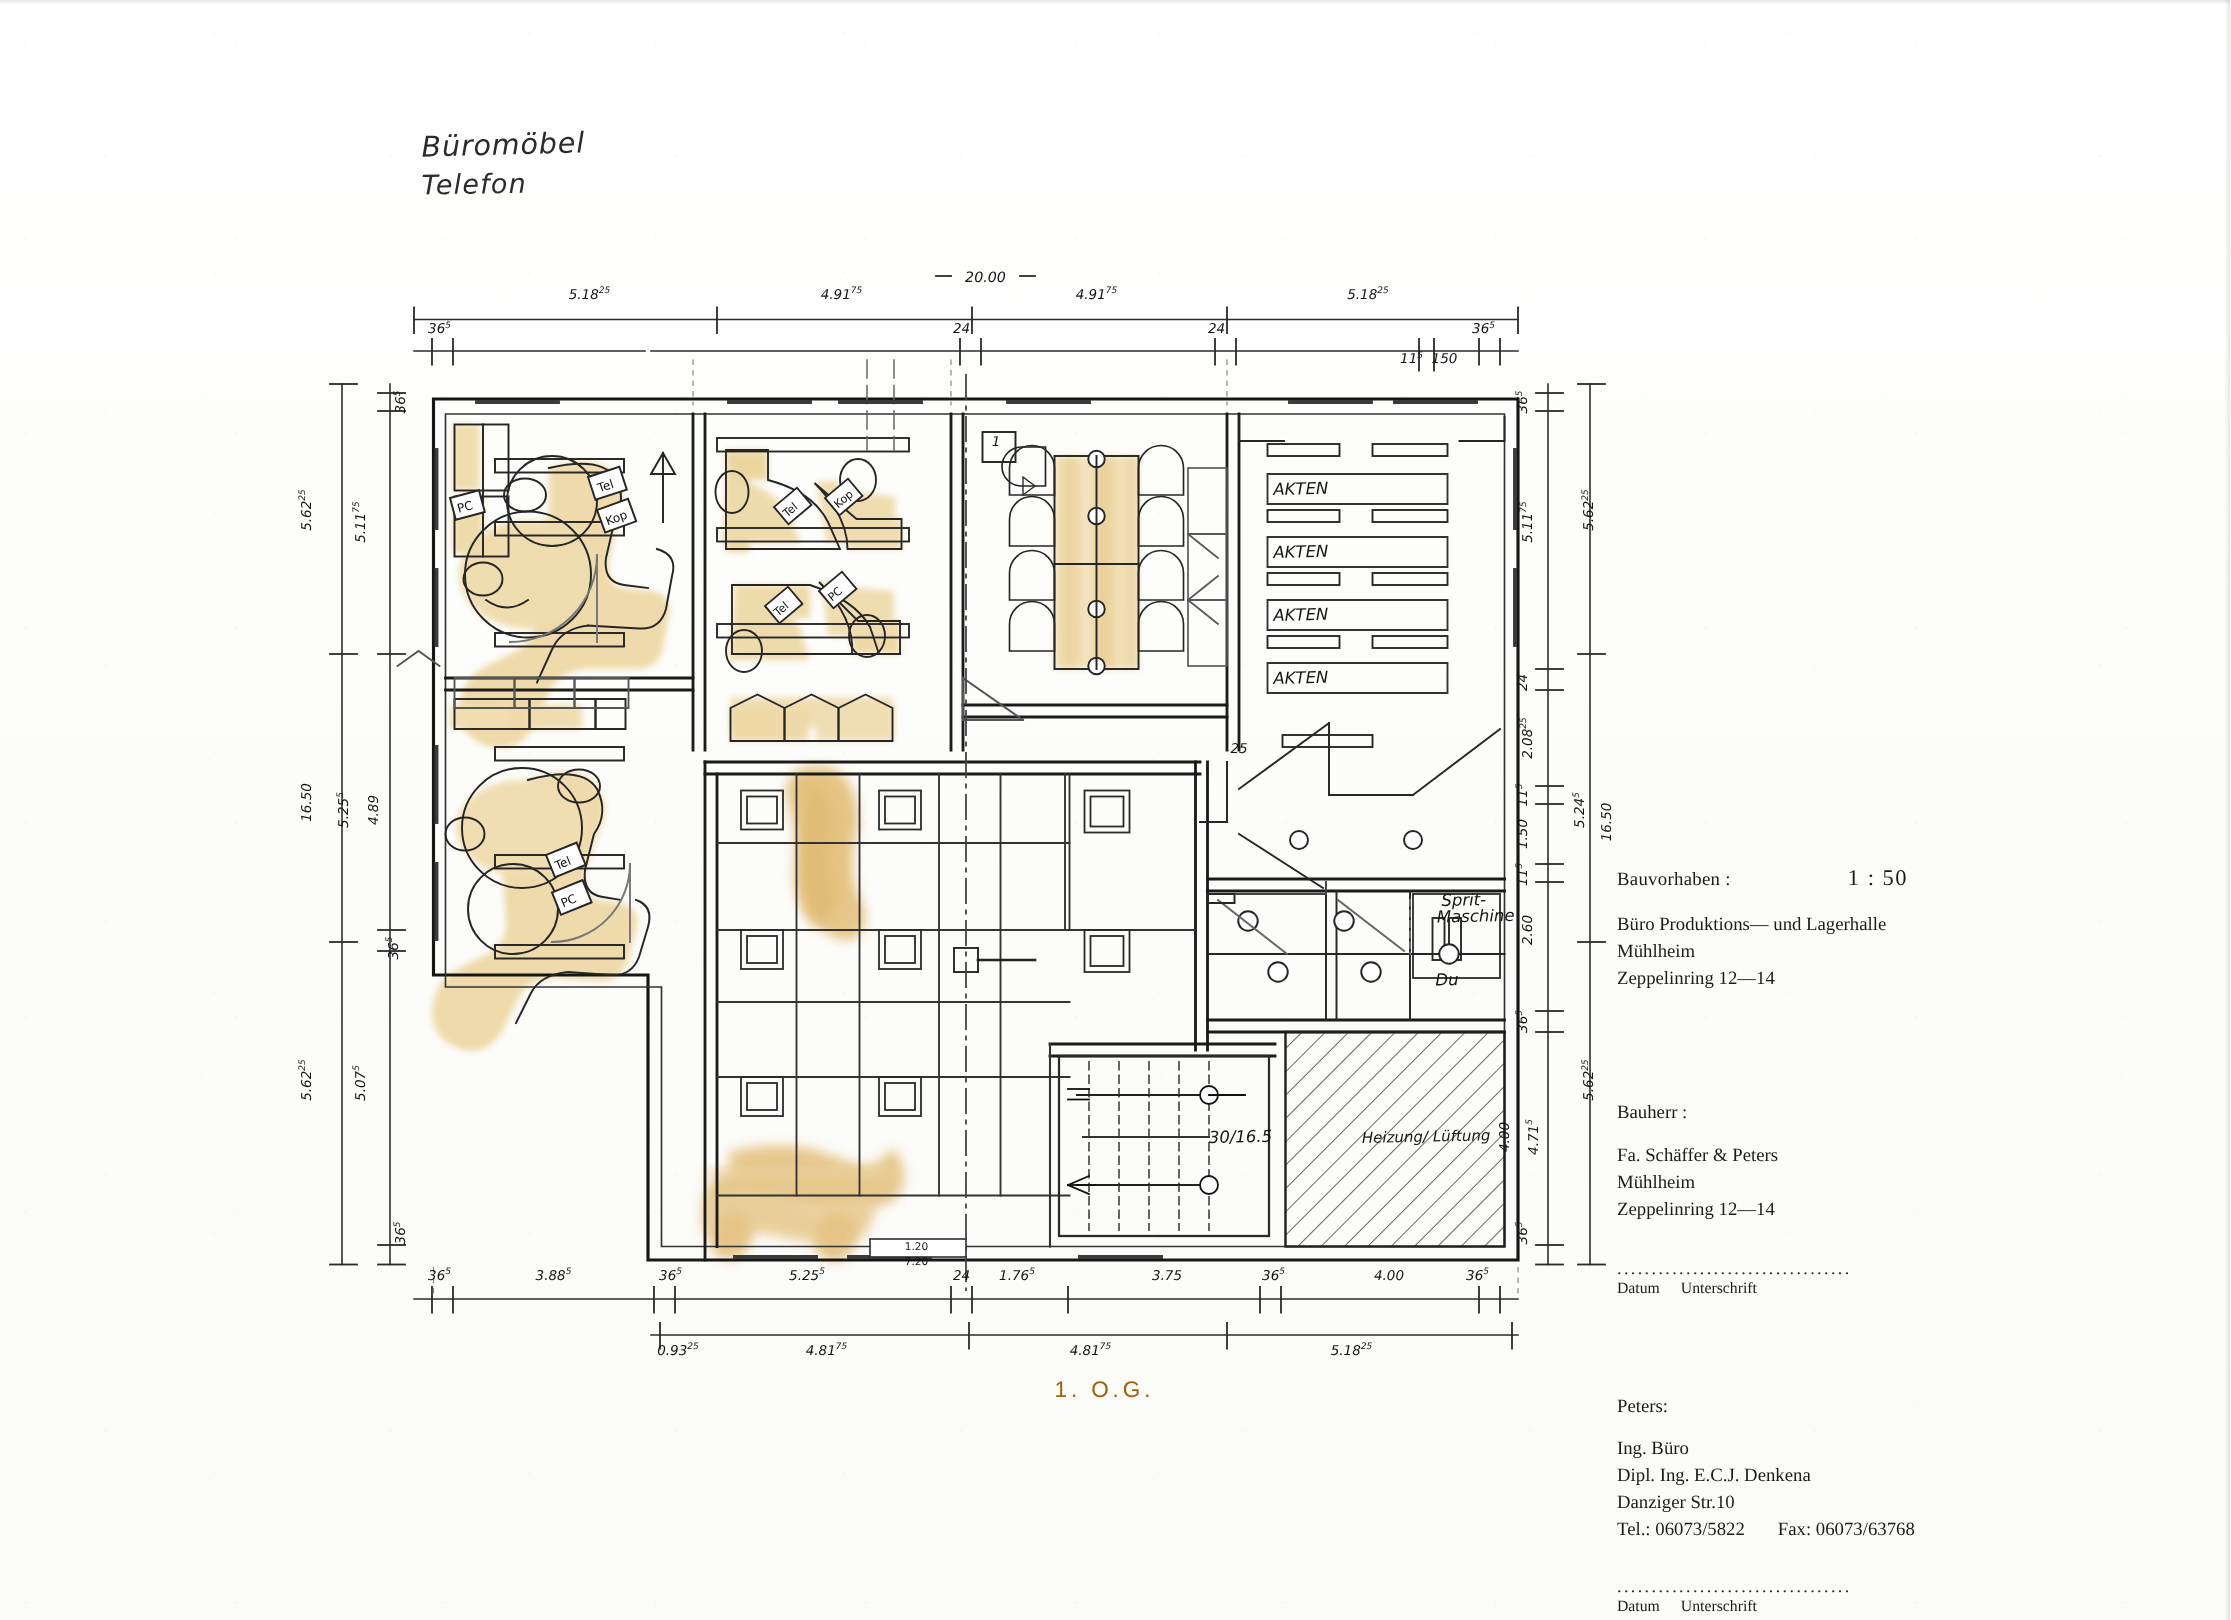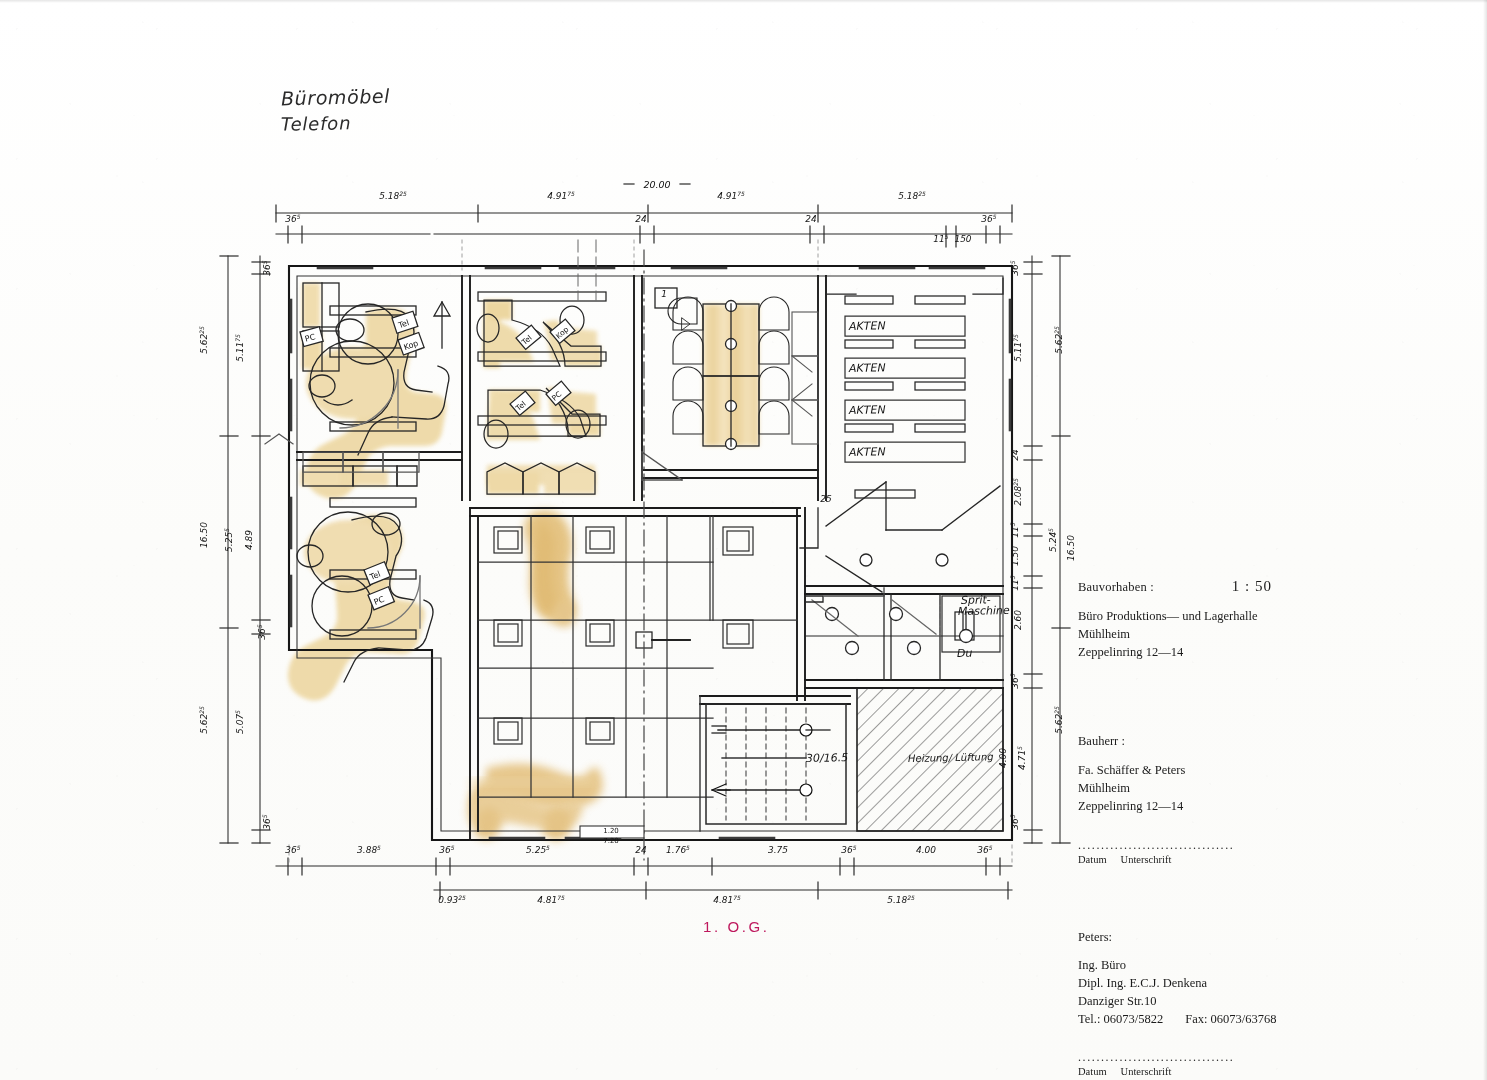--- a/index.html
+++ b/index.html
@@ -72,21 +72,21 @@
   .tb-strong { font-size: 12.5px; margin-top: 43px; }
   .tb-contact { font-size: 12.5px; line-height: 1.45; }
 
   .floor-label {
     position: absolute;
     left: 703px;
     top: 918px;
     font-family: "Liberation Sans", sans-serif;
     font-size: 15px;
     letter-spacing: 2.6px;
-    color: #be185d;
+    color: #a16207;
     z-index: 6;
   }
 
   .handnote {
     position: absolute;
     z-index: 7;
     font-family: "DejaVu Sans", sans-serif;
     font-style: italic;
     color: #2b2b2b;
   }

